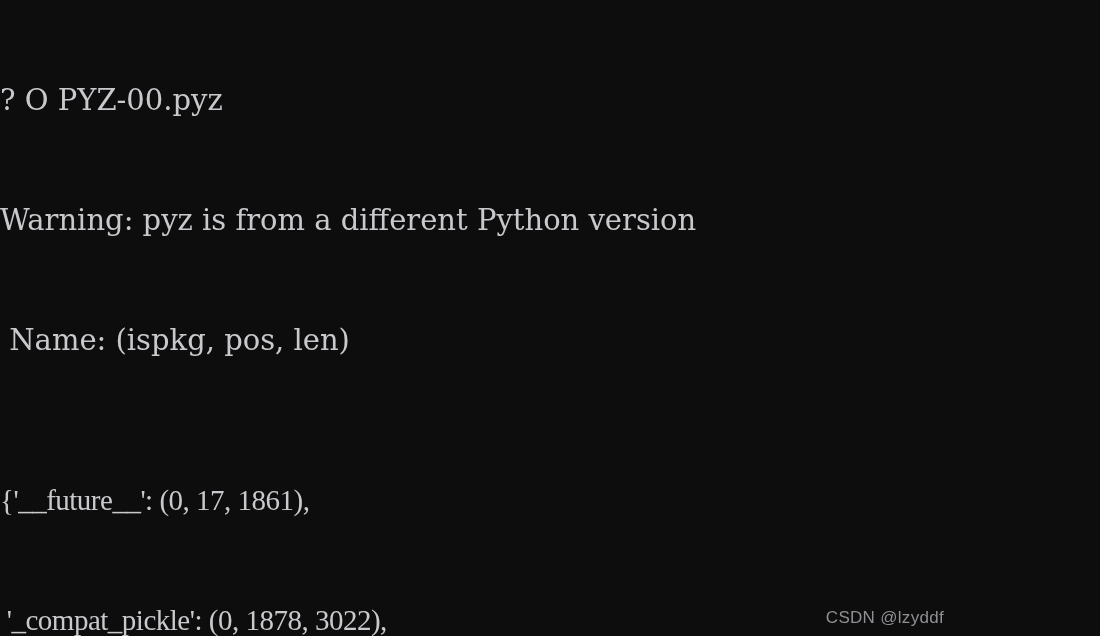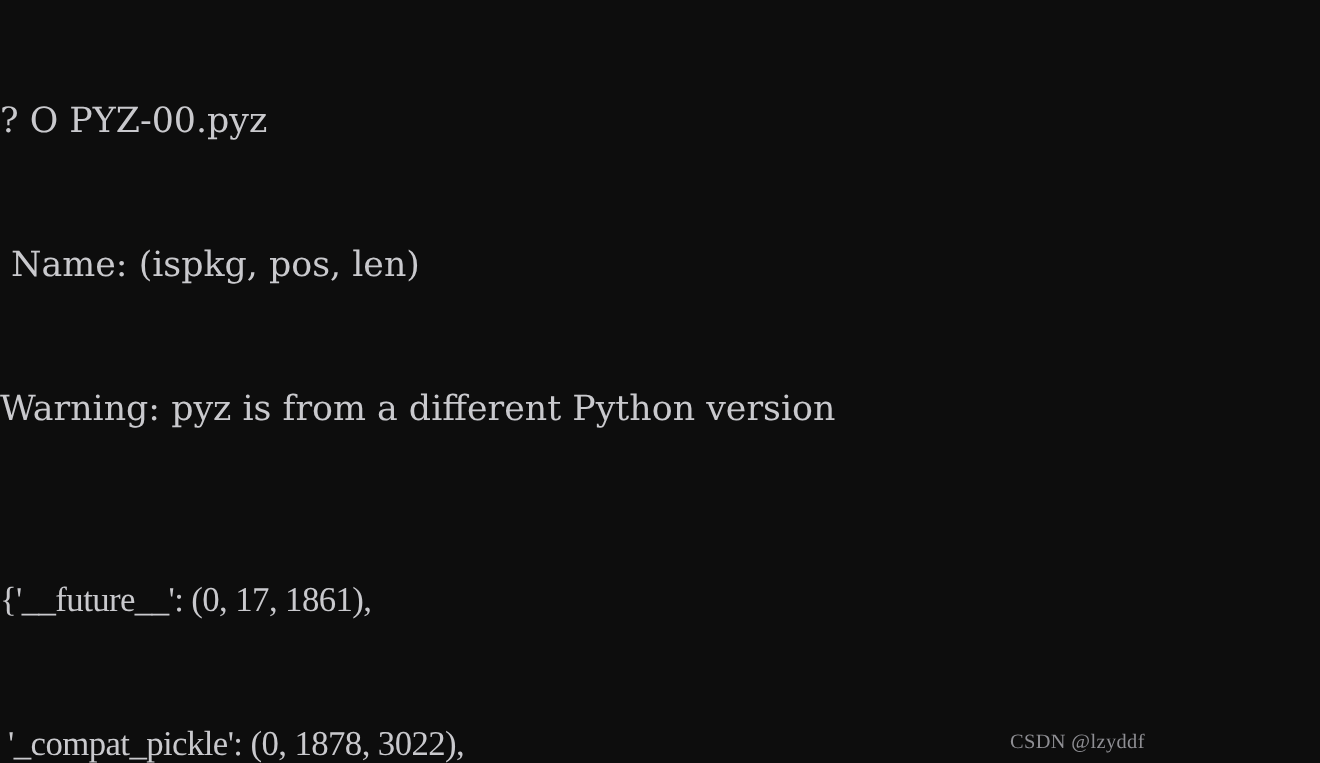--- a/index.html
+++ b/index.html
@@ -42,39 +42,39 @@
   }
 
   
   .line.mono {
     font-family: Liberation Serif, serif;
     letter-spacing: -0.5px;
   }
 
   #watermark {
     position: absolute;
-    right: 6px;
+    right: 16px;
     bottom: 8px;
-    font-family: Liberation Serif, serif;
+    font-family: Liberation Sans, sans-serif;
     font-size: 17px;
     color: #8f8f94;
     letter-spacing: 0.3px;
     white-space: pre;
     user-select: none;
   }
 </style>
 </head>
 <body>
 
 <div id="terminal">
 
   <div id="console-output">
     <span class="line">? O PYZ-00.pyz</span>
+    <span class="line">Warning: pyz is from a different Python version</span>
     <span class="line"> Name: (ispkg, pos, len)</span>
-    <span class="line">Warning: pyz is from a different Python version</span>
 
     <span class="line mono">{'__future__': (0, 17, 1861),</span>
     <span class="line mono"> '_compat_pickle': (0, 1878, 3022),</span>
     
     
     
     
     
     
     

